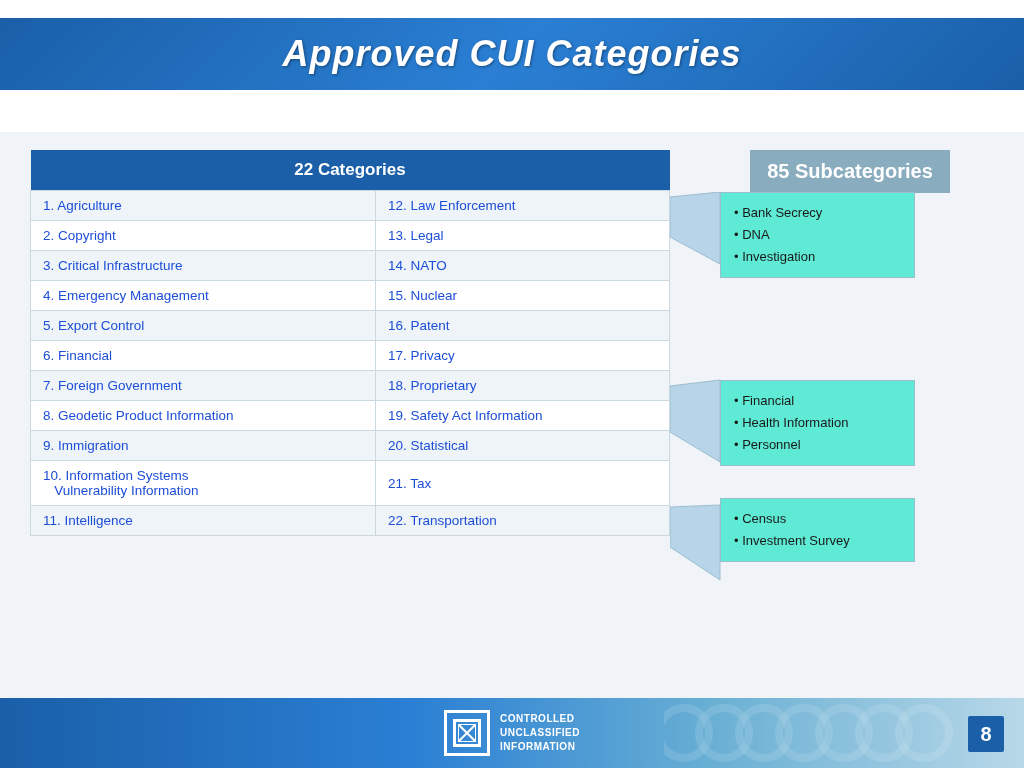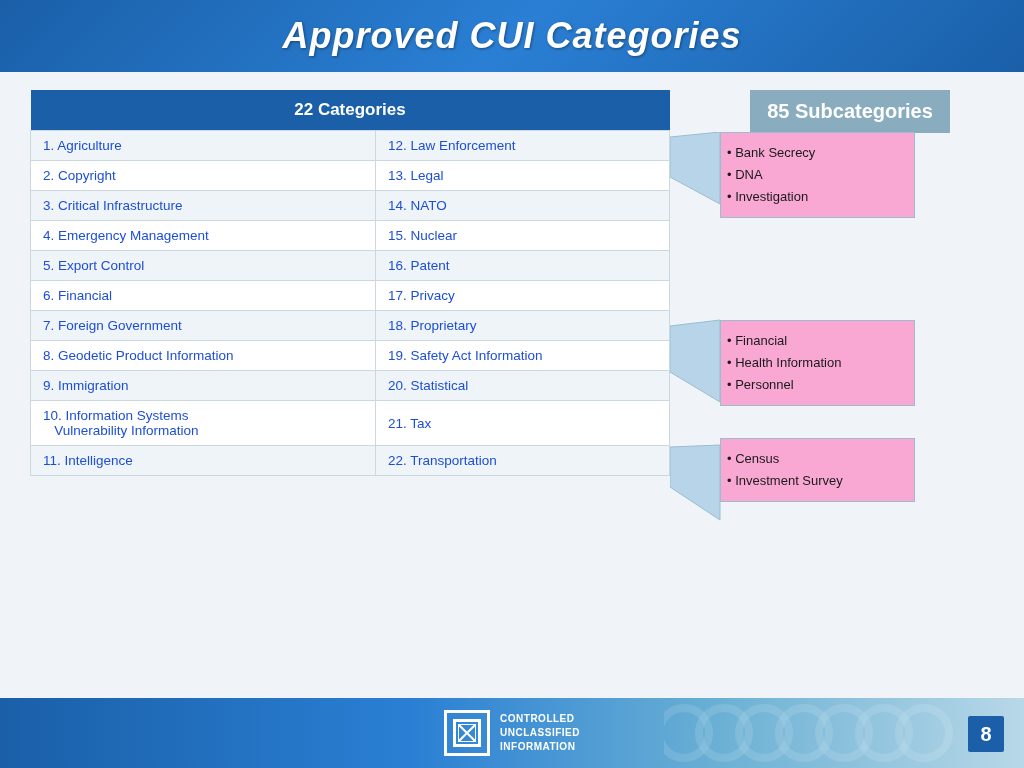--- a/index.html
+++ b/index.html
@@ -12,36 +12,38 @@
       position: relative;
     }
 
     
     .header {
       background: linear-gradient(135deg, #1a5fa8 0%, #2a7fd4 50%, #1a5fa8 100%);
       height: 72px;
       display: flex;
       align-items: center;
       justify-content: center;
+      margin-top: 18px;
     }
     .header-title {
       color: #fff;
       font-size: 36px;
       font-weight: 900;
       font-style: italic;
       text-shadow: 1px 1px 3px rgba(0,0,0,0.4);
       letter-spacing: 1px;
     }
 
     
     .main {
       background: #f0f4f8;
       padding: 18px 30px 10px 30px;
       height: calc(768px - 72px - 70px);
       position: relative;
+      margin-top: 42px;
     }
 
     .categories-table {
       width: 640px;
       border-collapse: collapse;
       flex-shrink: 0;
     }
 
     .table-header-row th {
       background: #1a5fa8;
@@ -129,23 +131,23 @@
       border-radius: 2px;
     }
 
     .outer-wrapper {
       position: relative;
       display: flex;
       align-items: flex-start;
     }
 
     .subcat-box {
-      background: #f9a8d4;
+      background: #5eead4;
       border: 1px solid #9abdd0;
-      padding: 9px 6px;
+      padding: 9px 13px;
       font-size: 13px;
       line-height: 1.7;
       color: #1a1a1a;
       width: 195px;
     }
 
     .subcat-box p {
       margin: 0;
     }
 

